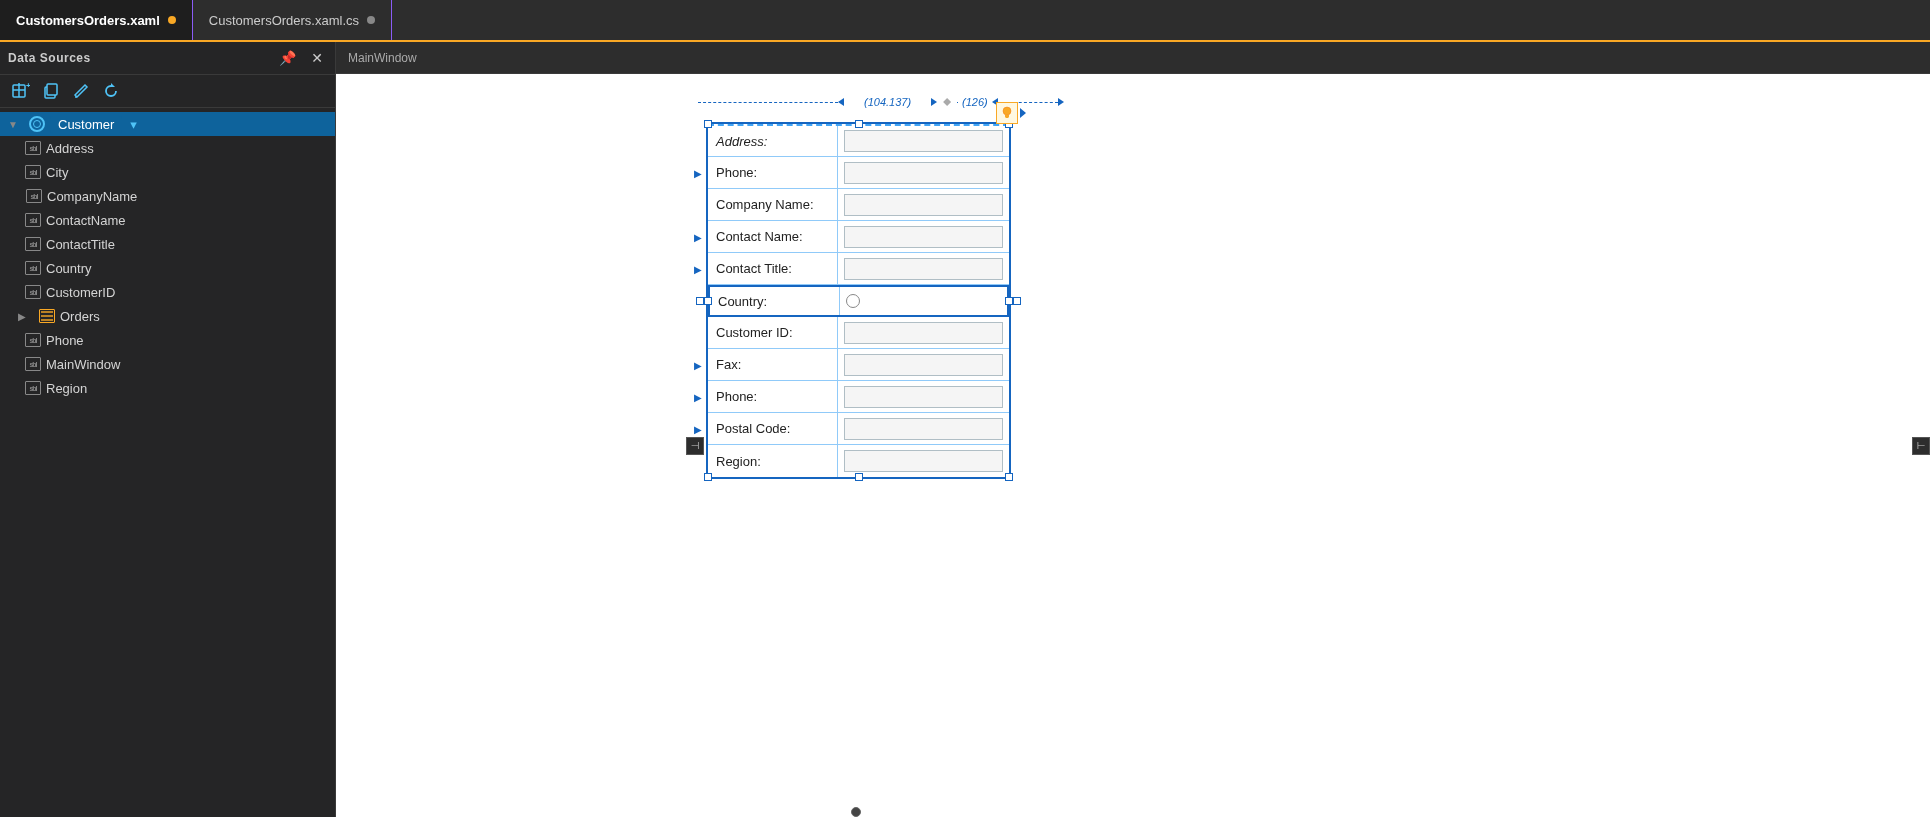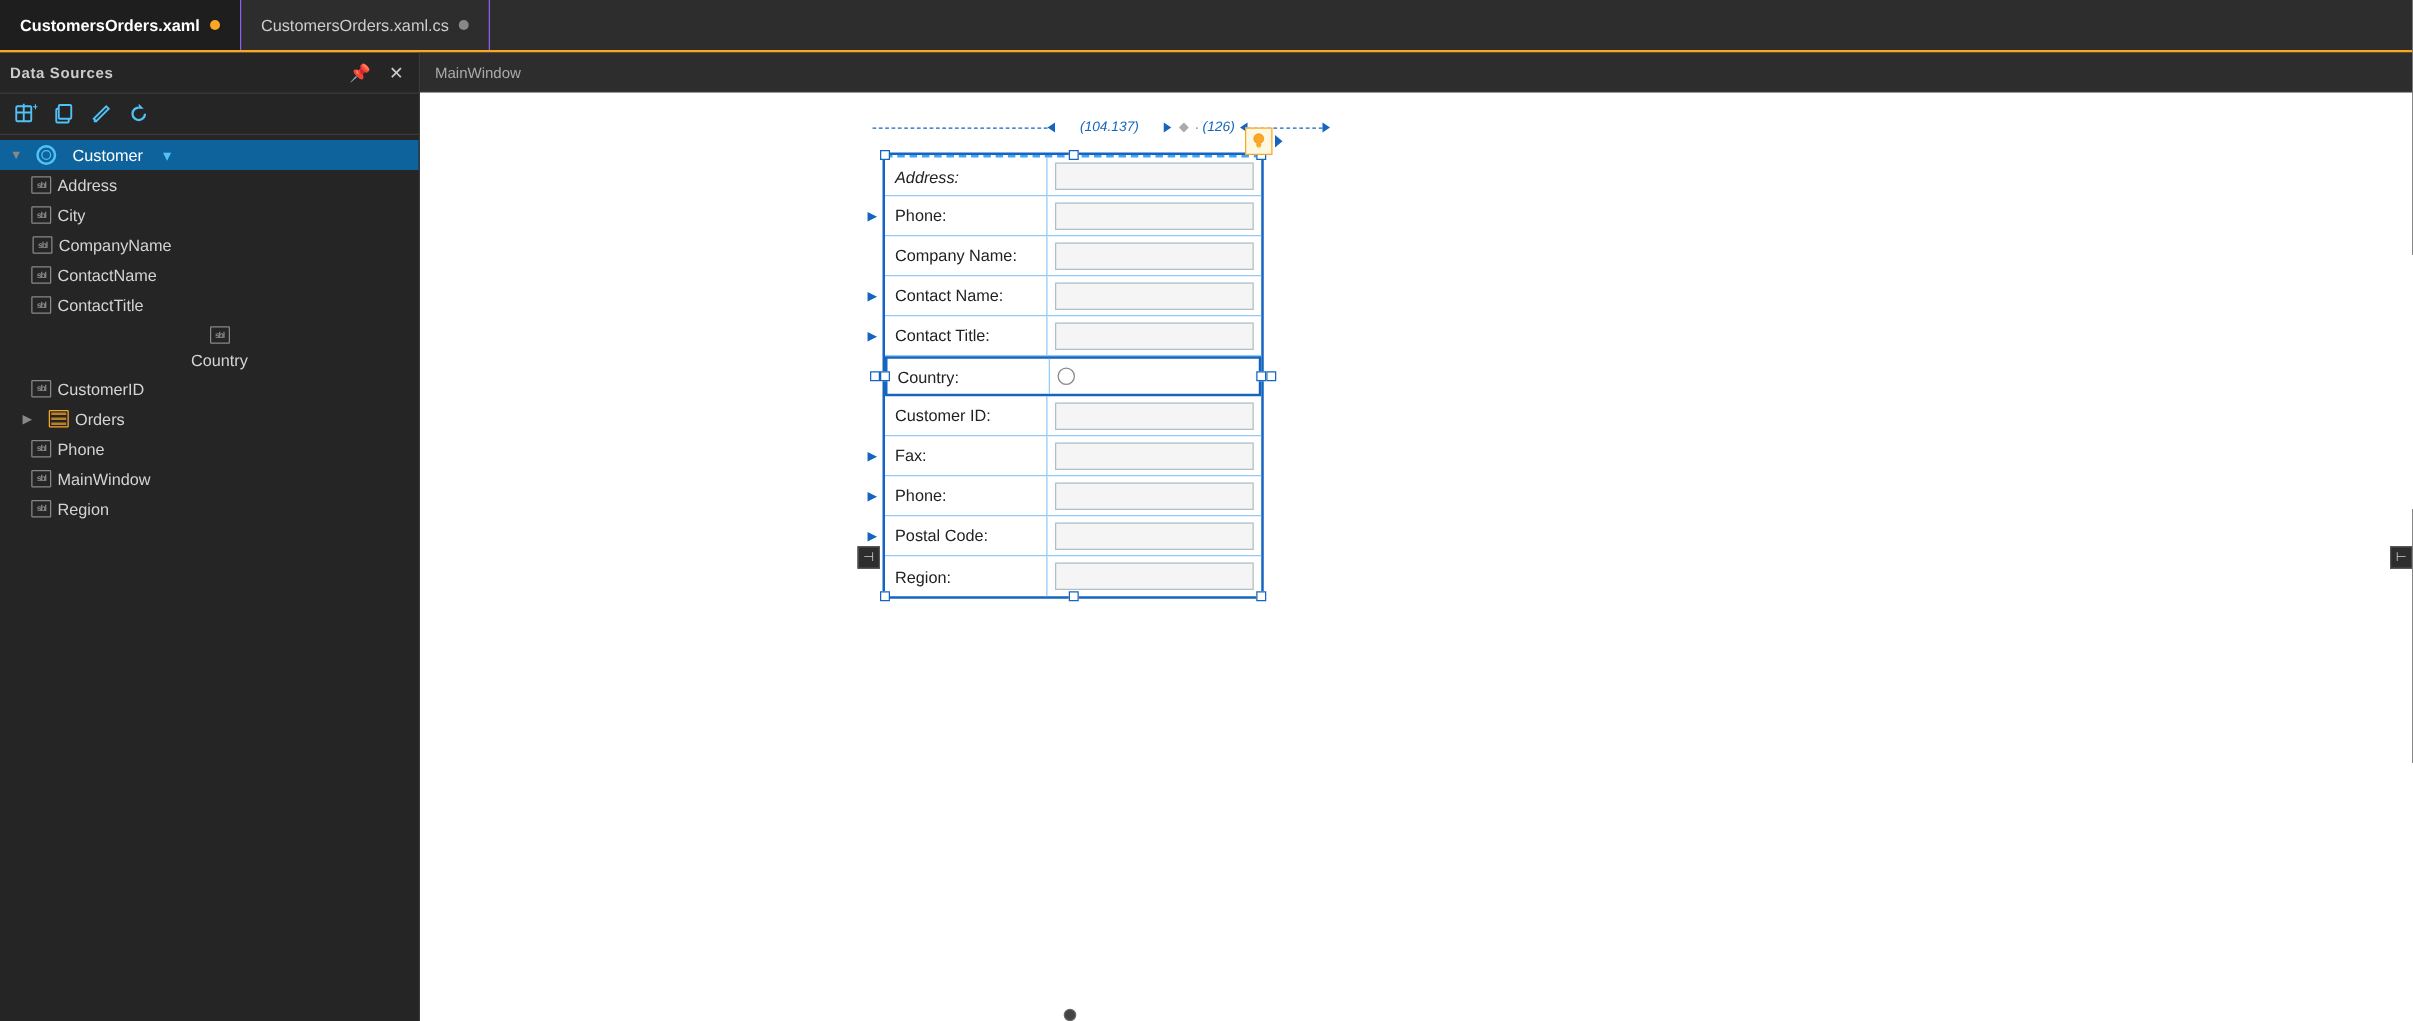--- a/index.html
+++ b/index.html
@@ -351,21 +351,21 @@
           <div class="icon-field">sbl</div>
         </span>
         <span class="tree-label">ContactName</span>
       </div>
       <div class="tree-item" style="padding-left:24px;">
         <span class="tree-icon">
           <div class="icon-field">sbl</div>
         </span>
         <span class="tree-label">ContactTitle</span>
       </div>
-      <div class="tree-item" style="padding-left:24px;flex-direction:column;">
+      <div class="tree-item" style="padding-left:24px;">
         <span class="tree-icon">
           <div class="icon-field">sbl</div>
         </span>
         <span class="tree-label">Country</span>
       </div>
       <div class="tree-item" style="padding-left:24px;">
         <span class="tree-icon">
           <div class="icon-field">sbl</div>
         </span>
         <span class="tree-label">CustomerID</span>

